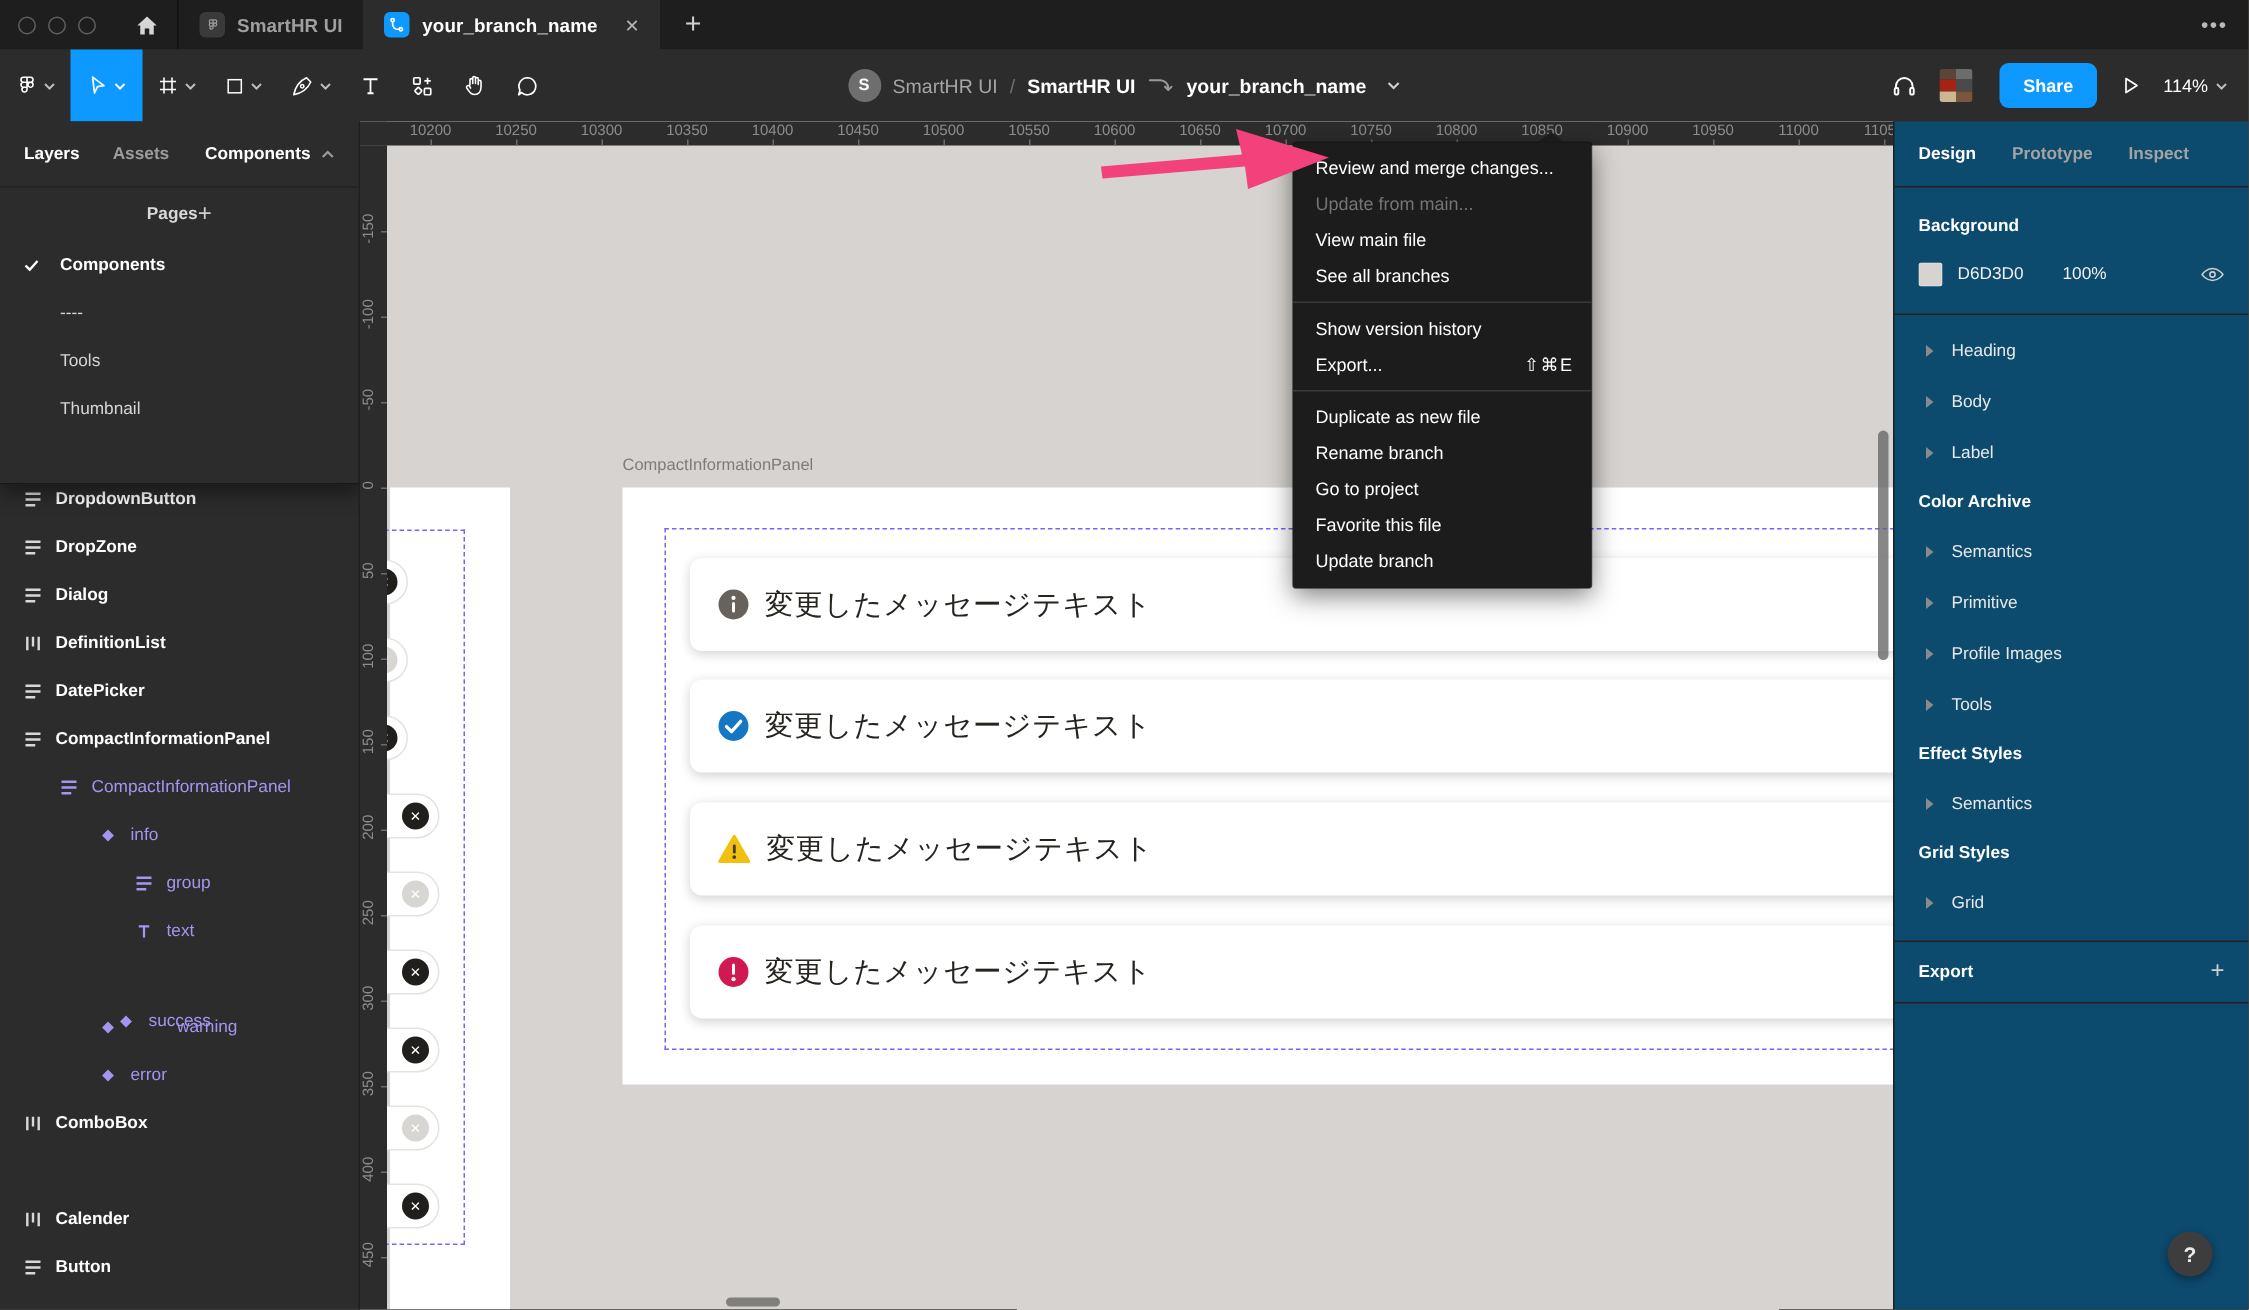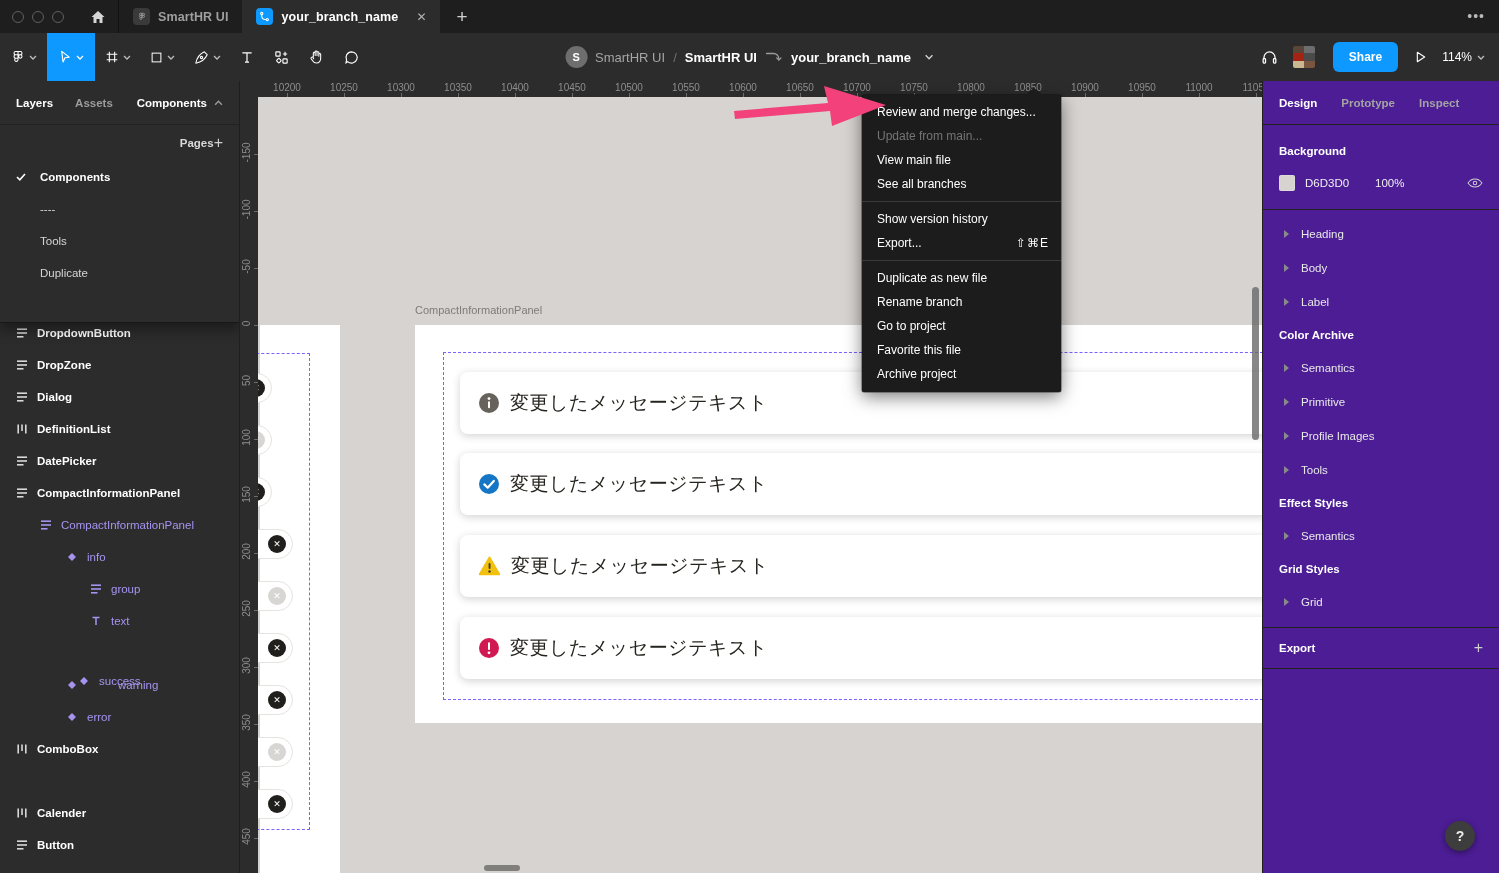--- a/index.html
+++ b/index.html
@@ -39,21 +39,21 @@
   .share-btn { background:#0d99ff; color:#fff; font-size:12px; font-weight:600; border:none; border-radius:6px; height:30px; padding:0 16px; margin-left:4px; }
   .zoom-ctl { color:#fff; font-size:12px; display:flex; align-items:center; gap:5px; }
 
   
   #left-sidebar { position:absolute; left:0; top:81px; width:240px; height:792px; background:#2c2c2c; border-right:1px solid #1f1f1f; overflow:hidden; }
   #ls-header { position:absolute; left:0; top:0; width:100%; height:44px; display:flex; align-items:center; z-index:5; background:#2c2c2c; border-bottom:1px solid #222; }
   .ls-tab { font-size:11.5px; font-weight:700; color:#fff; margin-left:16px; }
   .ls-tab.dim { color:#9c9c9c; font-weight:600; margin-left:22px; }
   #ls-pageselect { position:absolute; right:16px; display:flex; align-items:center; gap:7px; color:#fff; font-size:11.5px; font-weight:700; }
   #pages-panel { position:absolute; left:0; top:44px; width:100%; height:198px; background:#2c2c2c; z-index:4; box-shadow:0 7px 12px rgba(0,0,0,.38); border-bottom:1px solid #181818; }
-  #pages-head { height:36px; display:flex; align-items:center; justify-content:flex-end; padding:0 16px; }
+  #pages-head { height:36px; display:flex; align-items:center; justify-content:center; padding:0 16px; }
   #pages-title { color:#d9d9d9; font-size:11.5px; font-weight:700; }
   .plus-glyph { color:#cfcfcf; font-size:16px; font-weight:300; }
   .page-row { height:32px; display:flex; align-items:center; position:relative; }
   .page-row .pcheck { position:absolute; left:16px; display:flex; }
   .page-row .plabel { margin-left:40px; font-size:11.5px; color:#d6d6d6; }
   .page-row.current .plabel { color:#fff; font-weight:700; }
   #layers-list { position:absolute; left:0; top:0; width:100%; height:100%; z-index:1; }
   .layer-row { position:absolute; left:0; width:100%; height:32px; }
   .layer-ic { position:absolute; top:10px; width:12px; height:12px; color:#d8d8d8; }
   .layer-lb { position:absolute; top:10px; font-size:11.5px; font-weight:700; color:#fff; white-space:nowrap; }
@@ -91,21 +91,21 @@
   #menu-beak { position:absolute; left:163px; top:-7px; width:0; height:0; border-left:9px solid transparent; border-right:9px solid transparent; border-bottom:7px solid #1c1c1c; }
   .menu-item { height:24px; display:flex; align-items:center; padding:0 12px 0 15px; color:#fff; font-size:12px; }
   .menu-item.disabled { color:#757575; }
   .menu-item .shortcut { margin-left:auto; color:#fff; font-size:12px; letter-spacing:1px; }
   .menu-sep { height:1px; background:#3a3a3a; margin:5px 0; }
 
   
   #anno-arrow { position:absolute; left:720px; top:80px; z-index:30; pointer-events:none; }
 
   
-  #right-sidebar { position:absolute; left:1262px; top:81px; width:237px; height:792px; background:#4c1d95; border-left:1px solid #1f1f1f; }
+  #right-sidebar { position:absolute; left:1262px; top:81px; width:237px; height:792px; background:#0c4a6e; border-left:1px solid #1f1f1f; }
   #rs-tabs { height:44px; display:flex; align-items:center; gap:24px; padding:0 16px; border-bottom:1px solid #212121; }
   .rs-tab { font-size:11.5px; color:#a3a3a3; font-weight:600; }
   .rs-tab.active { color:#fff; font-weight:700; }
   .rs-sec-title { height:28px; margin-top:12px; display:flex; align-items:center; padding:0 16px; color:#fff; font-size:11.5px; font-weight:700; }
   #bg-row { height:24px; margin-top:6px; display:flex; align-items:center; padding:0 16px; gap:10px; }
   #bg-swatch { width:16px; height:16px; border-radius:2px; border:1px solid rgba(255,255,255,.18); }
   .bg-hex { color:#f0f0f0; font-size:11.5px; width:60px; }
   .bg-opacity { color:#f0f0f0; font-size:11.5px; }
   .rs-divider { height:1px; background:#212121; margin-top:14px; }
   .rs-head { height:32px; display:flex; align-items:center; padding:0 16px; color:#fff; font-size:11.5px; font-weight:700; }
@@ -471,21 +471,21 @@
             </span>
             <span class="plabel">Components</span>
           </div>
           <div class="page-row">
             <span class="plabel">----</span>
           </div>
           <div class="page-row">
             <span class="plabel">Tools</span>
           </div>
           <div class="page-row">
-            <span class="plabel">Duplicate</span>
+            <span class="plabel">Thumbnail</span>
           </div>
         </div>
     </div>
     <div id="ls-header">
       <span class="ls-tab">Layers</span>
       <span class="ls-tab dim">Assets</span>
       <span id="ls-pageselect">
         <span>Components</span>
         <span>
             <svg width="9" height="6" viewBox="0 0 8 5" fill="none" stroke="#9a9a9a" stroke-width="1.3">
@@ -676,21 +676,21 @@
         <div class="menu-item">
           <span>Rename branch</span>
         </div>
         <div class="menu-item">
           <span>Go to project</span>
         </div>
         <div class="menu-item">
           <span>Favorite this file</span>
         </div>
         <div class="menu-item">
-          <span>Archive project</span>
+          <span>Update branch</span>
         </div>
       </div>
   </div>
 
   <svg id="anno-arrow" width="180" height="60" viewBox="0 0 180 60">
     <polygon points="14,31 108,23 104,6 166,25 112,46 110,31 15,39" fill="#F2417B"></polygon>
   </svg>
 
   <div id="right-sidebar">
     <div id="rs-tabs">

